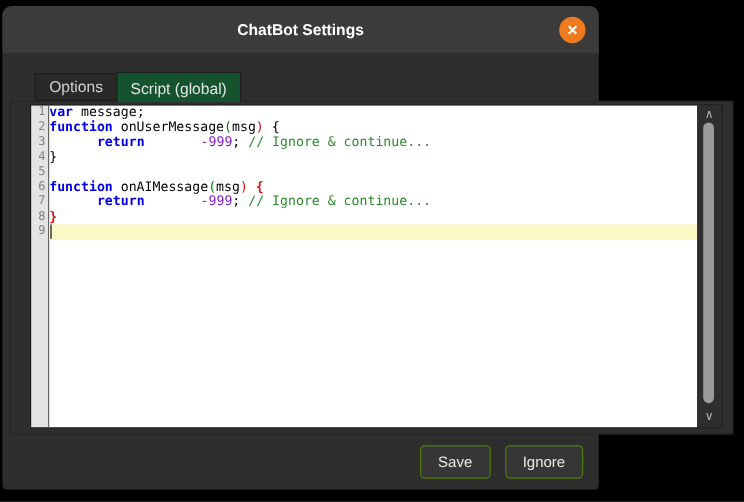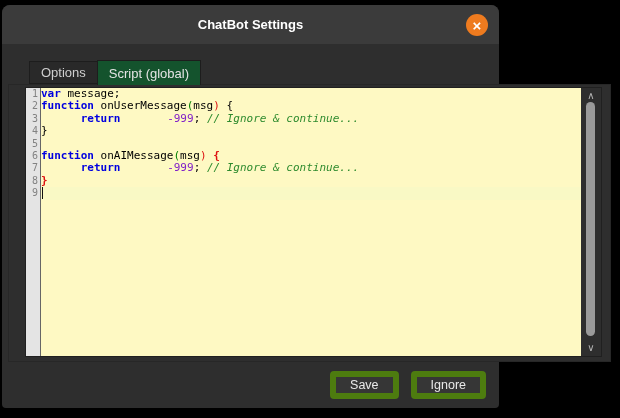--- a/index.html
+++ b/index.html
@@ -24,39 +24,39 @@
   .tab.active{height:25px;background:#14532d;border-bottom:none;color:#e4e4e4;
     margin-bottom:-1px;position:relative;z-index:4;}
   .content{position:absolute;left:6px;top:79px;width:603px;height:278px;
     border:1px solid #272727;background:#2e2e2e;z-index:1;}
   .editor{position:absolute;left:16px;top:2px;width:577px;height:270px;
     display:flex;border:1px solid #202020;background:#2e2e2e;
     font-family:"DejaVu Sans Mono",monospace;}
   .gutter{width:15px;background:#e4e4e4;border-right:1px solid #666;
     color:#828282;font-size:10px;text-align:right;}
   .gutter .ln{height:12.4px;line-height:12.4px;padding-right:2px;}
-  .codearea{flex:1;background:#fef9c3;overflow:hidden;position:relative;}
+  .codearea{flex:1;background:#ffffff;overflow:hidden;position:relative;}
   .cl{height:12.4px;line-height:12.4px;font-size:11px;white-space:pre;color:#000;position:relative;}
   .cl.current{background:var(--c-curline);}
   .caret{position:absolute;left:1px;top:0;width:1px;height:12px;background:#111;}
   .tk-kw{color:var(--c-keyword);font-weight:bold;}
   .tk-pl{color:#000;}
   .tk-nu{color:var(--c-number);margin-left:40px;}
-  .tk-cm{color:var(--c-comment);font-style:italic;}
+  .tk-cm{color:var(--c-comment);}
   .tk-po{color:var(--c-popen);}
   .tk-pc{color:var(--c-pclose);}
   .tk-bm{color:var(--c-bmatch);font-weight:bold;}
   .vscroll{width:20px;background:#2e2e2e;position:relative;}
   .chev{position:absolute;left:0;width:100%;text-align:center;color:#b5b5b5;
     font-size:10px;line-height:10px;font-family:"DejaVu Sans",sans-serif;cursor:pointer;}
   .chev.up{top:3px;} .chev.down{bottom:3px;}
   .vthumb{position:absolute;left:5px;top:14px;width:9px;height:234px;
     background:#9a9a9a;border-radius:5px;cursor:pointer;}
   .btnrow{position:absolute;right:13px;top:366px;display:flex;gap:12px;z-index:2;}
-  .btn{height:28px;padding:0 14px;background:#363636;border:6px solid #4d7c0f;
+  .btn{height:28px;padding:0 14px;background:#363636;border:1px solid #4d7c0f;
     border-radius:4px;color:#e9e9e9;font-size:12.5px;display:flex;align-items:center;cursor:pointer;}
 </style>
 </head>
 <body>
 
 <div class="window">
   <div class="titlebar">
     <span class="title">ChatBot Settings</span>
     <div class="closebtn">
       <span>×</span>

